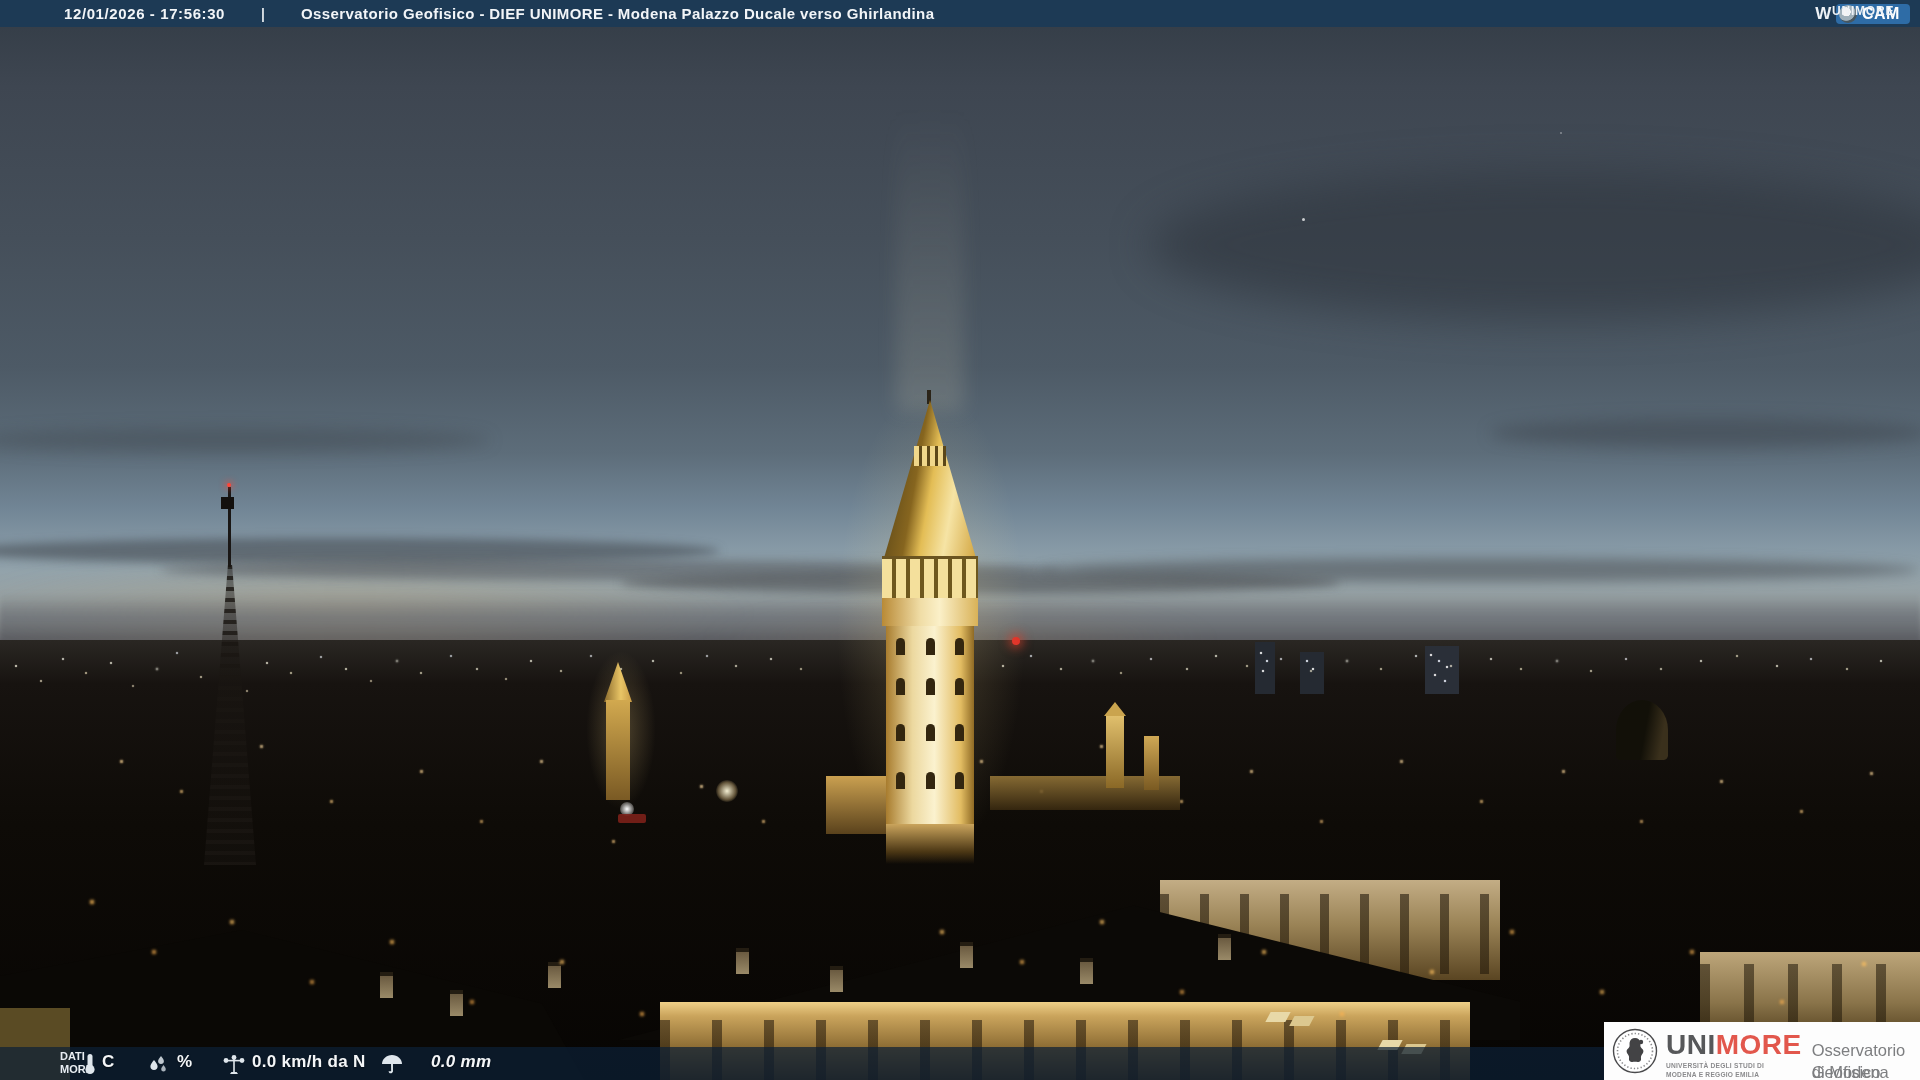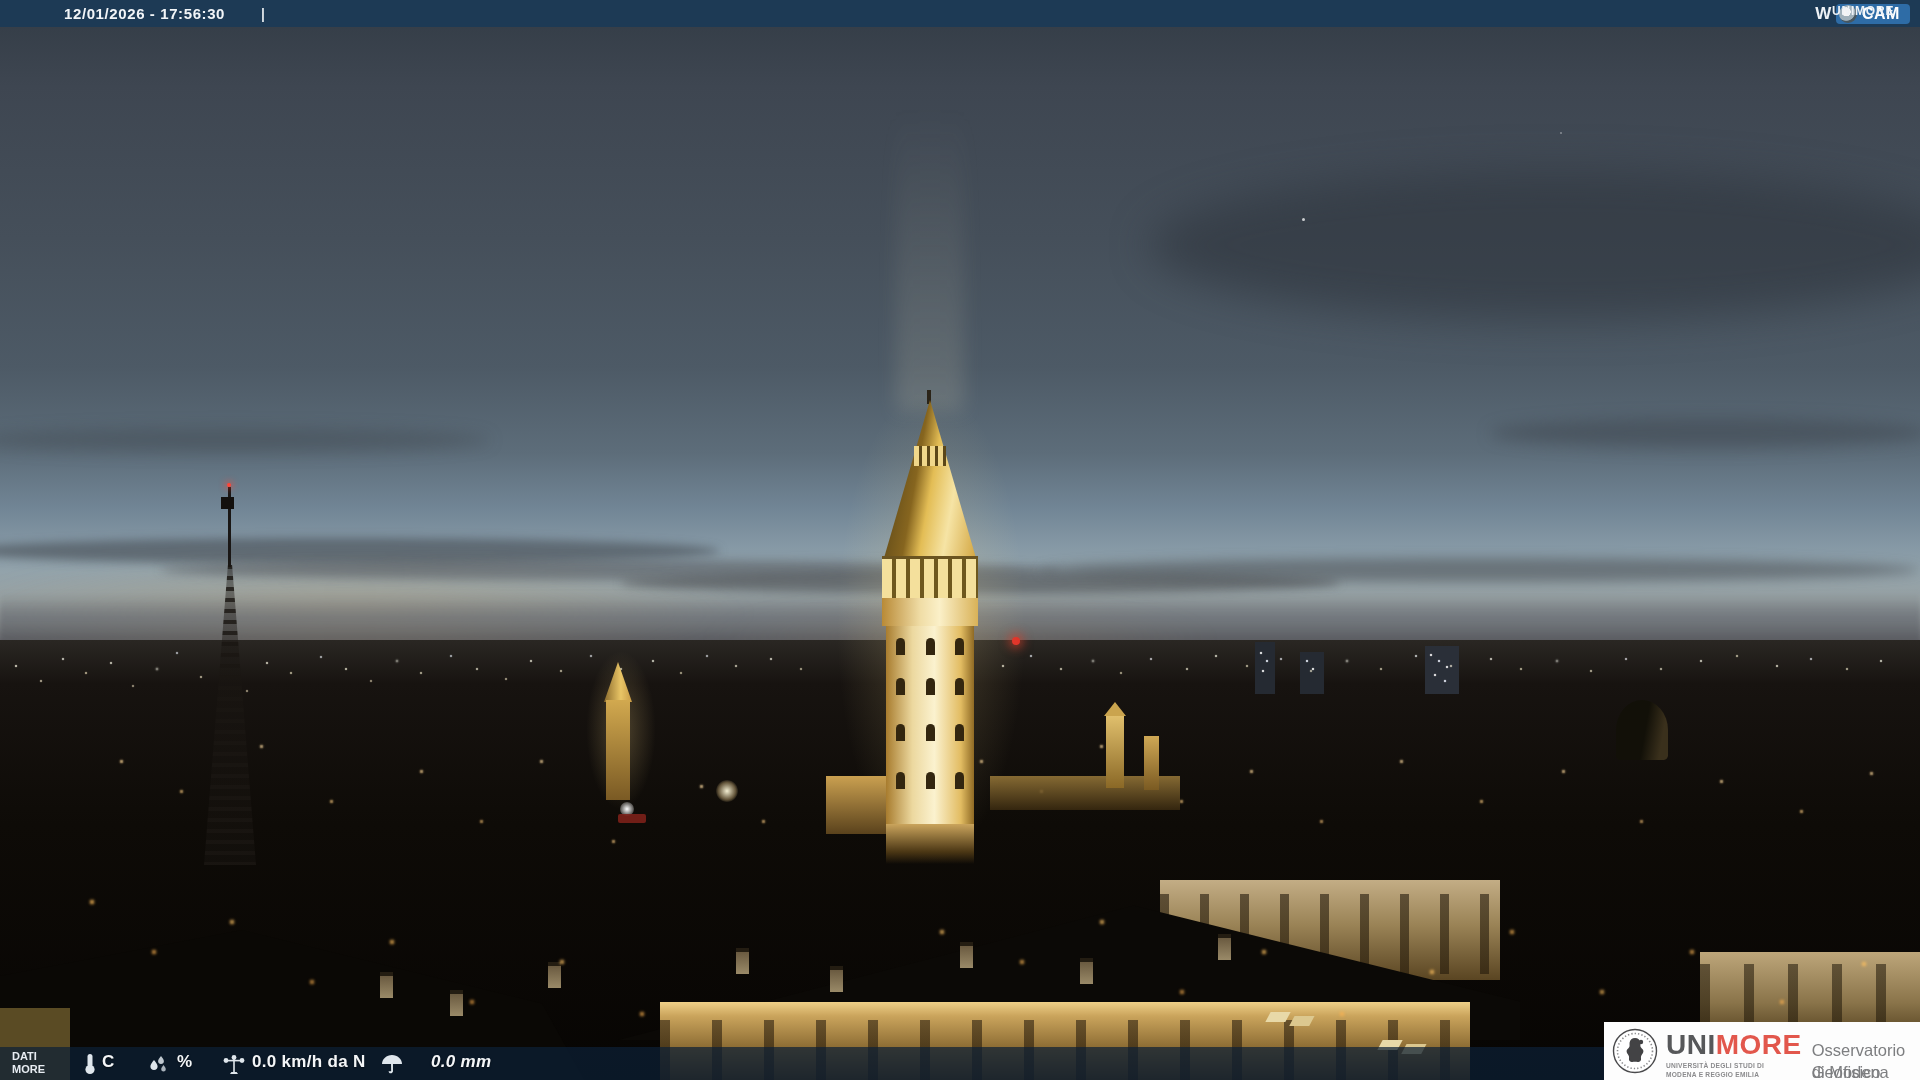--- a/index.html
+++ b/index.html
@@ -168,21 +168,21 @@
   .wc .wtxt{position:static;font-weight:bold;color:#eef2f6;letter-spacing:.8px;font-size:12px;}
   .wc .wtxt .big{position:static;font-size:17px;}
   .wc .badge{position:static;margin-left:4px;width:74px;height:20px;background:#2e6ca6;border-radius:4px;
       display:flex;align-items:center;}
   .wc .lens{position:static;margin-left:3px;width:18px;height:18px;border-radius:50%;
       background:radial-gradient(circle at 40% 38%, #f4f4f4 0 28%, #9fb0ba 30% 55%, #47565f 60% 100%);}
   .wc .cam{position:static;margin-left:5px;font-size:16px;font-weight:bold;color:#fff;letter-spacing:.5px;}
 
   
   .databar{left:0;top:1047px;width:1920px;height:33px;background:rgba(13,32,54,.72);color:#eef2f6;}
-  .dati{left:12px;top:3px;width:48px;text-align:left;font-size:11px;font-weight:bold;line-height:1.2;
+  .dati{left:12px;top:3px;width:48px;text-align:right;font-size:11px;font-weight:bold;line-height:1.2;
       color:#e8edf2;}
   .wicon{top:5px;width:24px;height:24px;}
   .wicon svg{display:block;width:100%;height:100%;}
   .i-temp{left:78px;} .i-hum{left:146px;} .i-wind{left:222px;top:6px;} .i-rain{left:380px;}
   .wval{top:5px;font-size:17px;font-weight:bold;letter-spacing:.3px;color:#f4f6f8;
       text-shadow:0 1px 2px rgba(0,0,0,.5);white-space:pre;}
   .v-temp{left:102px;} .v-hum{left:177px;} .v-wind{left:252px;} .v-rain{left:431px;font-style:italic;}
 
   
   .brandbox{left:1604px;top:1022px;width:316px;height:58px;background:#fdfdfd;
@@ -292,20 +292,21 @@
     <div class="chimney ch7"></div>
     <div class="chimney ch8"></div>
     <div class="skylight sk1"></div>
     <div class="skylight sk2"></div>
     <div class="lights-near"></div>
   </div>
 
   <header class="topbar">
     <span class="dt">12/01/2026 - 17:56:30</span>
     <span class="sep">|</span>
+    <span class="title">Osservatorio Geofisico - DIEF UNIMORE - Modena Palazzo Ducale verso Ghirlandina</span>
     <div class="wc">
       <span class="wtxt"><span class="big">W</span><span>UNIMORE</span></span>
       <span class="badge">
         <span class="lens"></span>
         <span class="cam">CAM</span>
       </span>
     </div>
   </header>
 
   <div class="databar">

